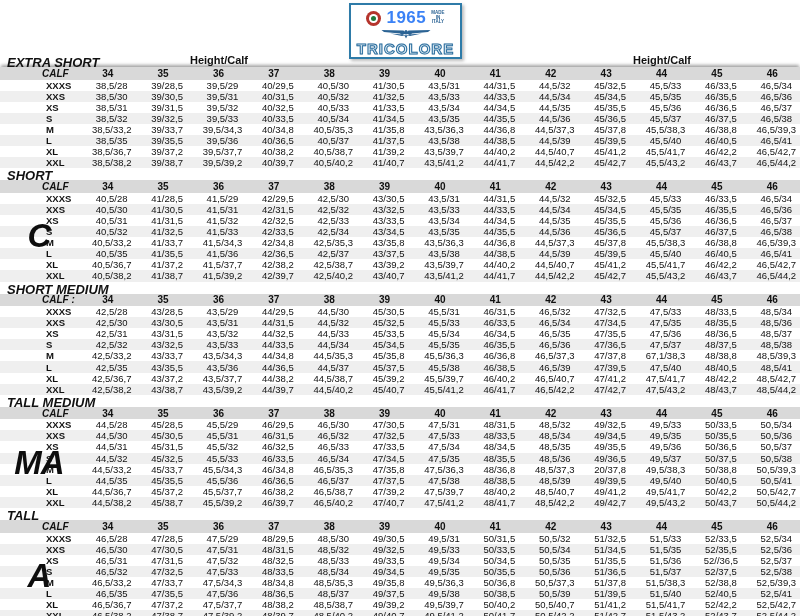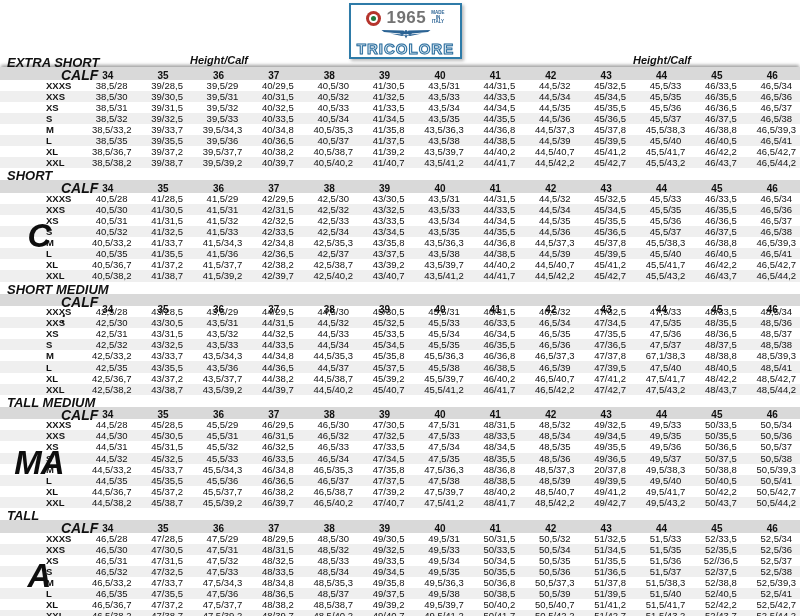--- a/index.html
+++ b/index.html
@@ -23,21 +23,21 @@
     z-index: 10;
     display: flex; flex-direction: column; align-items: center;
     padding-top: 3px;
   }
   .logo-top { display: flex; align-items: center; gap: 5px; }
   .roundel { width: 15px; height: 15px; border-radius: 50%; background: #b5342c;
              display: flex; align-items: center; justify-content: center; }
   .roundel-mid { width: 9px; height: 9px; border-radius: 50%; background: #fff;
                  display: flex; align-items: center; justify-content: center; }
   .roundel-core { width: 5px; height: 5px; border-radius: 50%; background: #1f7a3c; }
-  .logo-year { font-size: 17px; font-weight: bold; color: #737373; letter-spacing: .5px; }
+  .logo-year { font-size: 17px; font-weight: bold; color: #3b82f6; letter-spacing: .5px; }
   .made-block { display: flex; flex-direction: column; align-items: center; line-height: 4.5px; }
   .made-block span { font-size: 4.5px; font-weight: bold; color: #2b6394; }
   .eagle { margin-top: 1px; }
   .logo-brand {
     margin-top: 1px;
     font-size: 15px; font-weight: bold; letter-spacing: 1px;
     color: #ddeaf3;
     -webkit-text-stroke: 1px #2b6e9e;
     text-shadow: 0 0 1px #2b6e9e;
     font-family: "Liberation Sans", sans-serif;
@@ -49,38 +49,38 @@
 
   .sec-label-row { position: relative; height: 12px; }
   .sec-name {
     position: absolute; left: 7px; top: 0;
     font-size: 13px; font-weight: bold; font-style: italic;
     white-space: nowrap;
   }
   .hc-label {
     position: absolute; top: -1px;
     transform: translateX(-50%);
-    font-size: 11px; font-weight: bold; font-style: italic;
+    font-size: 11px; font-weight: bold; 
     white-space: nowrap;
   }
   .hc-left  { left: 219px; }
   .hc-right { left: 662px; }
 
   .grid-row {
     display: grid;
     grid-template-columns: 80px repeat(13, 1fr);
     width: 800px;
     align-items: center;
   }
   .hdr-row { height: 12.5px; background: #d9d9d9; }
   .section:first-child .hdr-row { box-shadow: 0 -3px 3px -1px rgba(90,90,90,.55); }
   .hdr-row .cell { font-size: 10px; font-weight: bold; text-align: center; }
   .hdr-row .lbl-cell {
-    font-size: 14px; font-weight: bold; font-style: italic;
-    text-align: left; padding-left: 61px;
+    font-size: 10px; font-weight: bold; font-style: italic;
+    text-align: left; padding-left: 42px;
   }
   .data-row { height: 11.1px; gap: 8px; }
   .data-row.stripe { background: #efefef; }
   .data-row .cell { font-size: 9.5px; text-align: center; white-space: nowrap; }
   .data-row .lbl-cell {
     font-size: 9.5px; font-weight: bold; text-align: left; padding-left: 46px;
   }
 
   .big-letter {
     position: absolute; left: 0; top: 68px; width: 78px;

